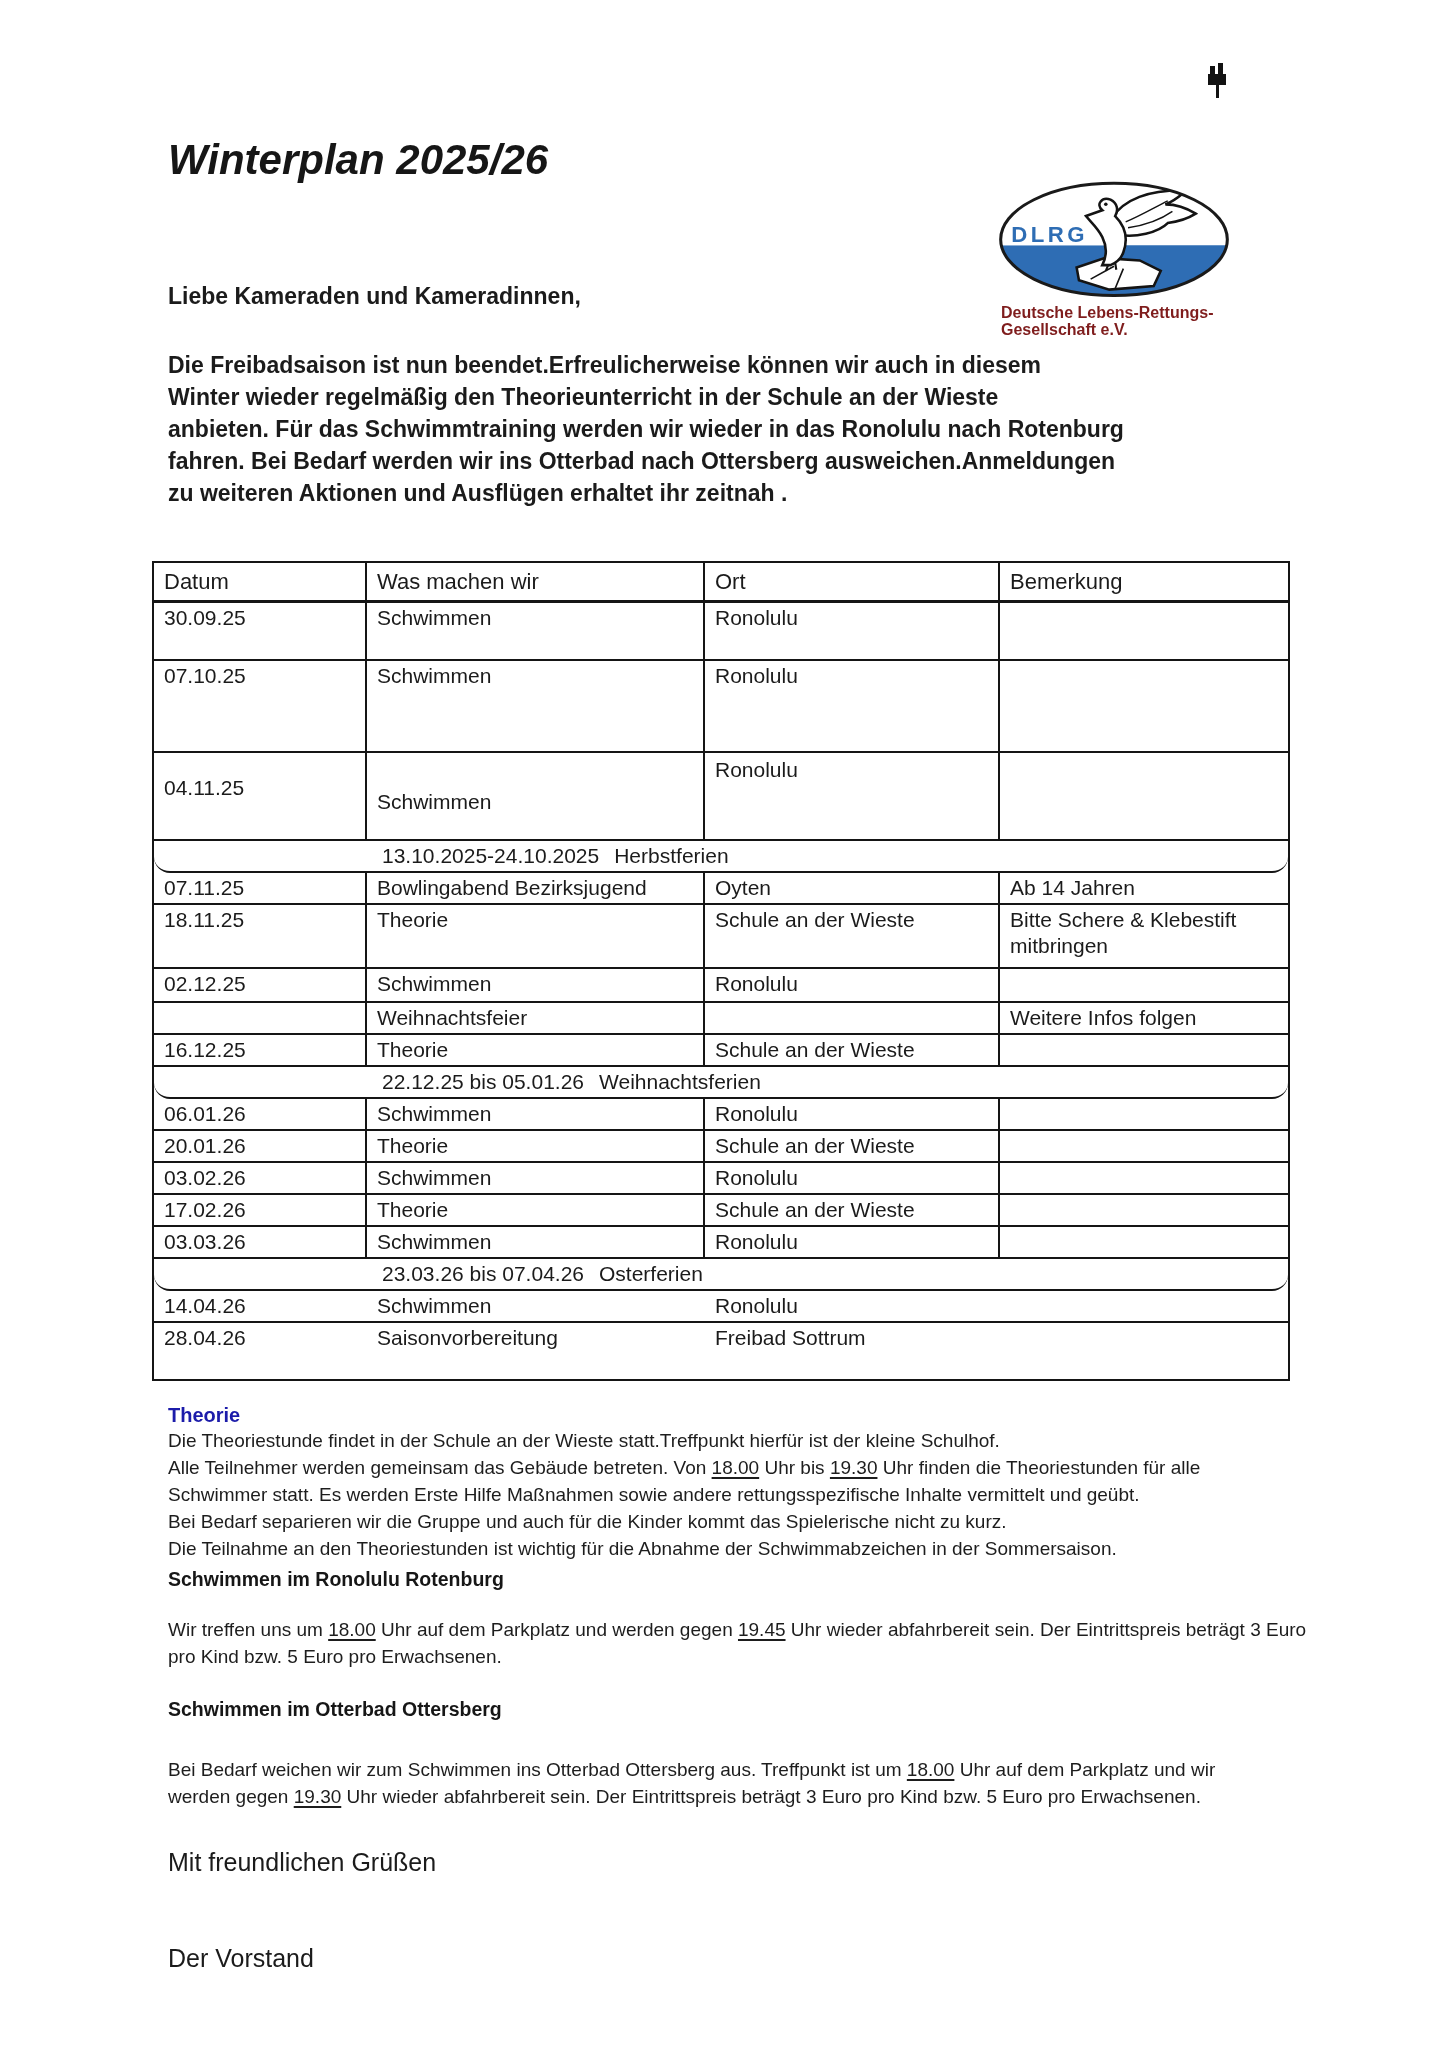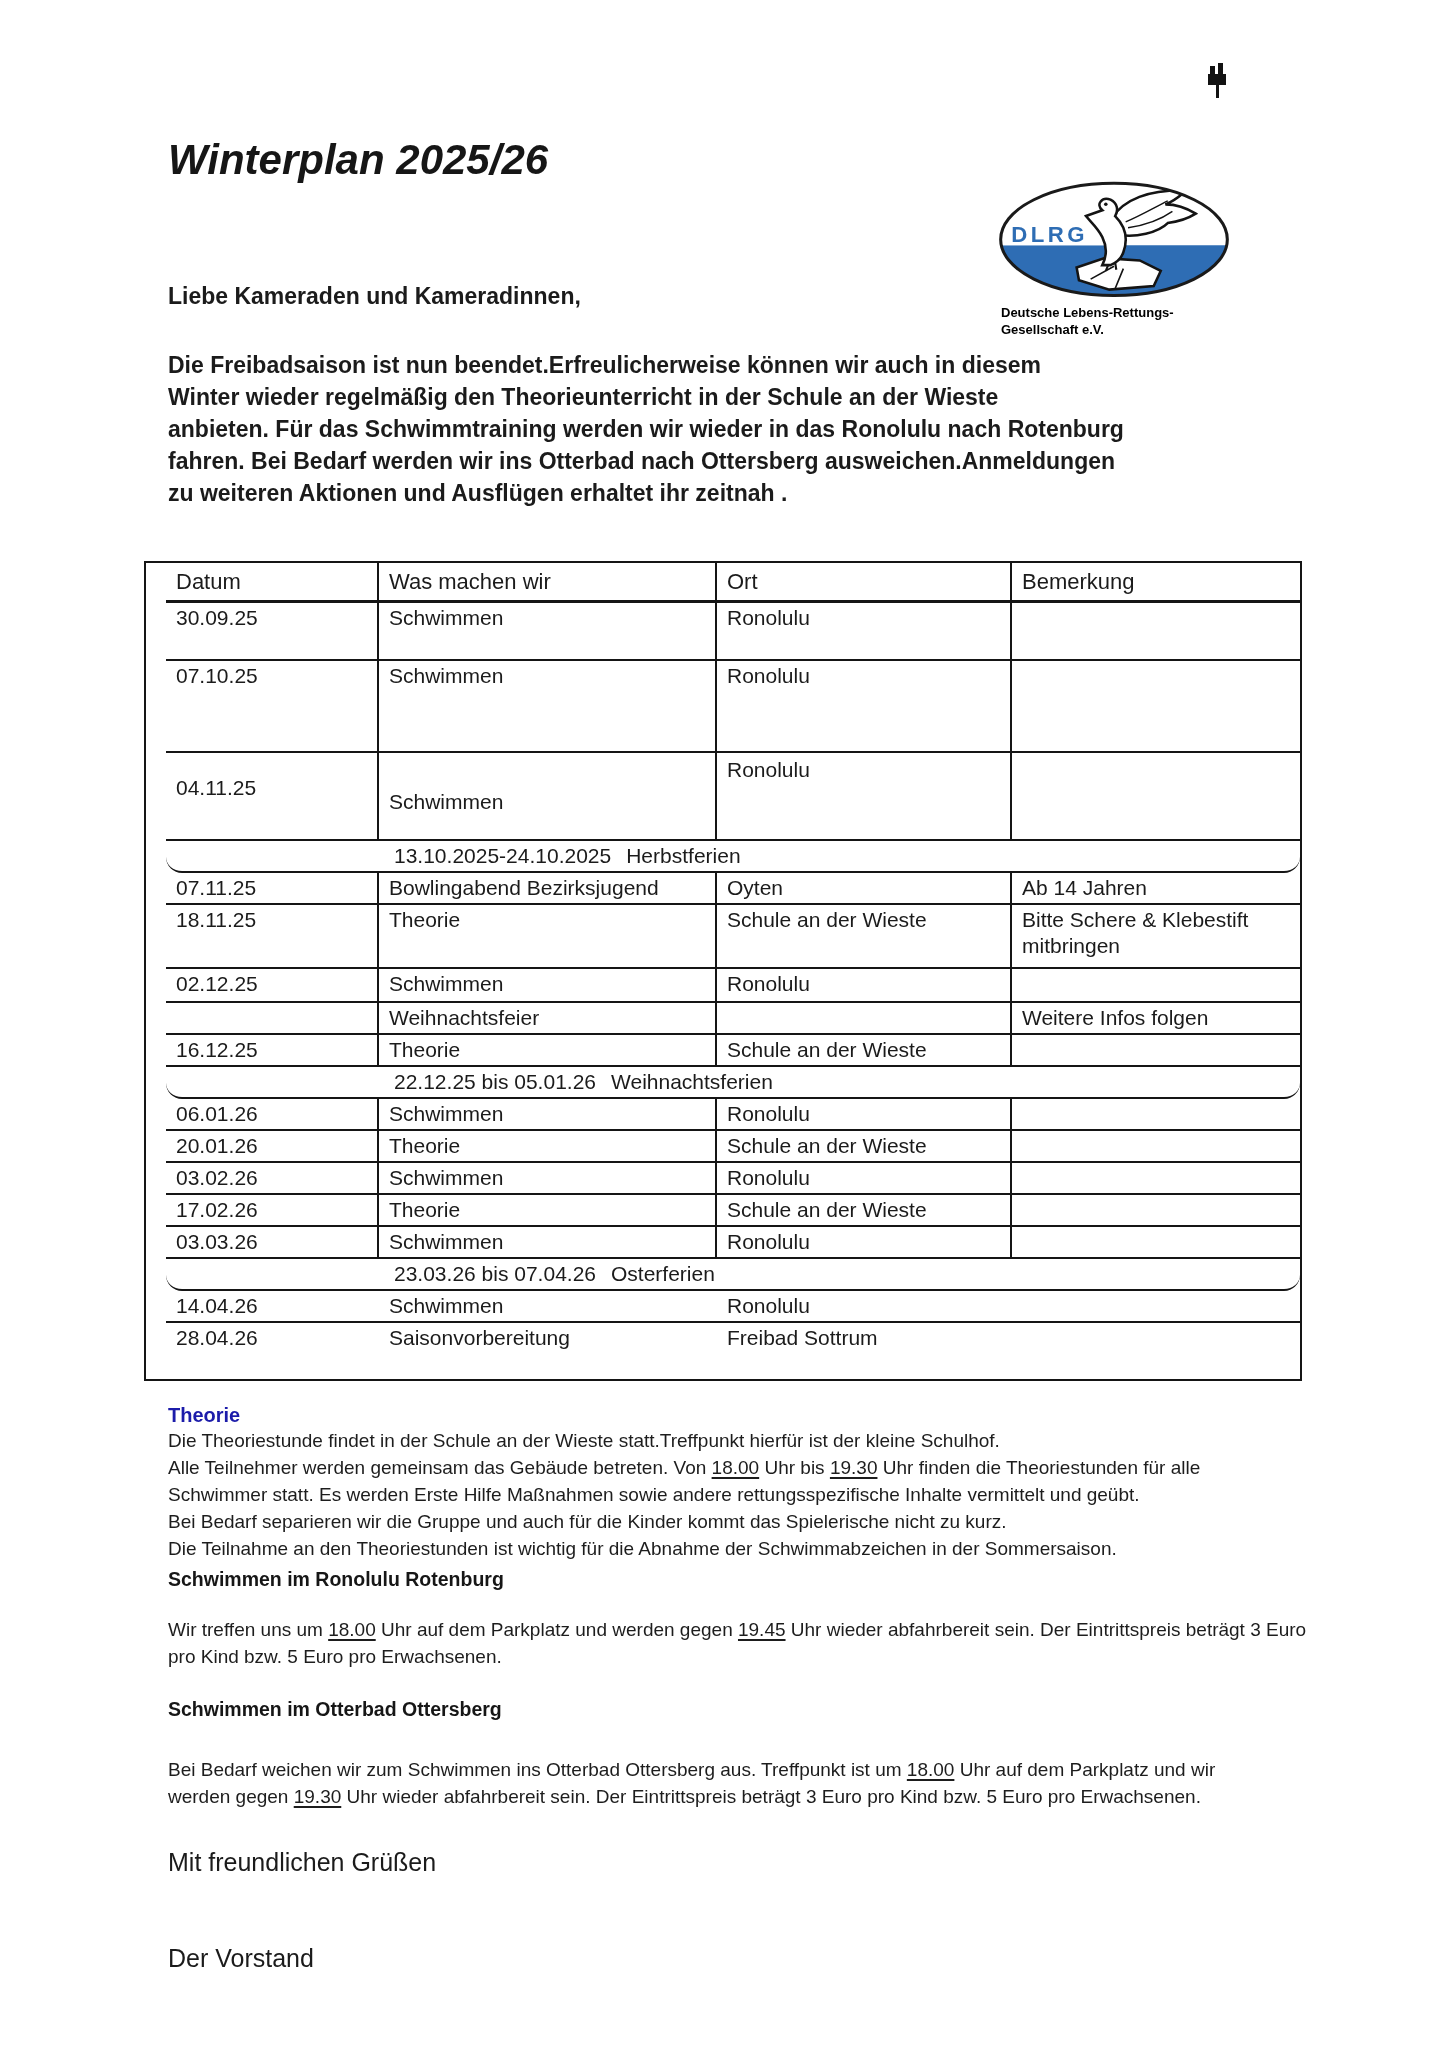--- a/index.html
+++ b/index.html
@@ -6,30 +6,30 @@
   .page{position:relative;width:1447px;height:2048px;background:#ffffff;overflow:hidden;
         font-family:"Liberation Sans",sans-serif;color:#1b1b1b;}
 
   .ink-mark{position:absolute;left:1205px;top:60px;width:26px;height:40px;}
 
   .title{position:absolute;left:168px;top:136px;margin:0;
          font-size:42px;font-weight:bold;font-style:italic;letter-spacing:0px;color:#161616;}
 
   .logo-wrap{position:absolute;left:997px;top:181px;width:240px;}
   .logo-svg{display:block;width:234px;height:118px;}
-  .org-lines{margin-top:5px;font-size:13px;font-weight:bold;line-height:17px;color:#000000;padding-left:4px;}
+  .org-lines{margin-top:5px;font-size:16px;font-weight:bold;line-height:17px;color:#7f1d1d;padding-left:4px;}
 
   .salutation{position:absolute;left:168px;top:283px;margin:0;font-size:23px;font-weight:bold;}
 
   .intro{position:absolute;left:168px;top:349px;margin:0;width:1140px;
          font-size:23px;font-weight:bold;line-height:32px;}
 
-  table.schedule{position:absolute;left:144px;top:561px;width:1134px;
+  table.schedule{position:absolute;left:152px;top:561px;width:1134px;
                  border-collapse:separate;border-spacing:0;table-layout:fixed;
-                 border:2.5px solid #151515;font-size:21px;padding-left:20px;}
+                 border:2.5px solid #151515;font-size:21px;}
   table.schedule th{font-weight:normal;text-align:left;padding:6px 8px 5px 10px;
                     border-right:2px solid #151515;border-bottom:3px solid #151515;
                     font-size:22px;vertical-align:top;}
   table.schedule th:last-child{border-right:none;}
   table.schedule td{border-right:2px solid #151515;border-bottom:2px solid #151515;
                     padding:2px 8px 2px 10px;vertical-align:top;line-height:26px;
                     overflow:hidden;}
   table.schedule td:last-child{border-right:none;}
   table.schedule tbody tr:last-child td{border-bottom:none;}
   table.schedule tr.no-v td{border-right:none;}

